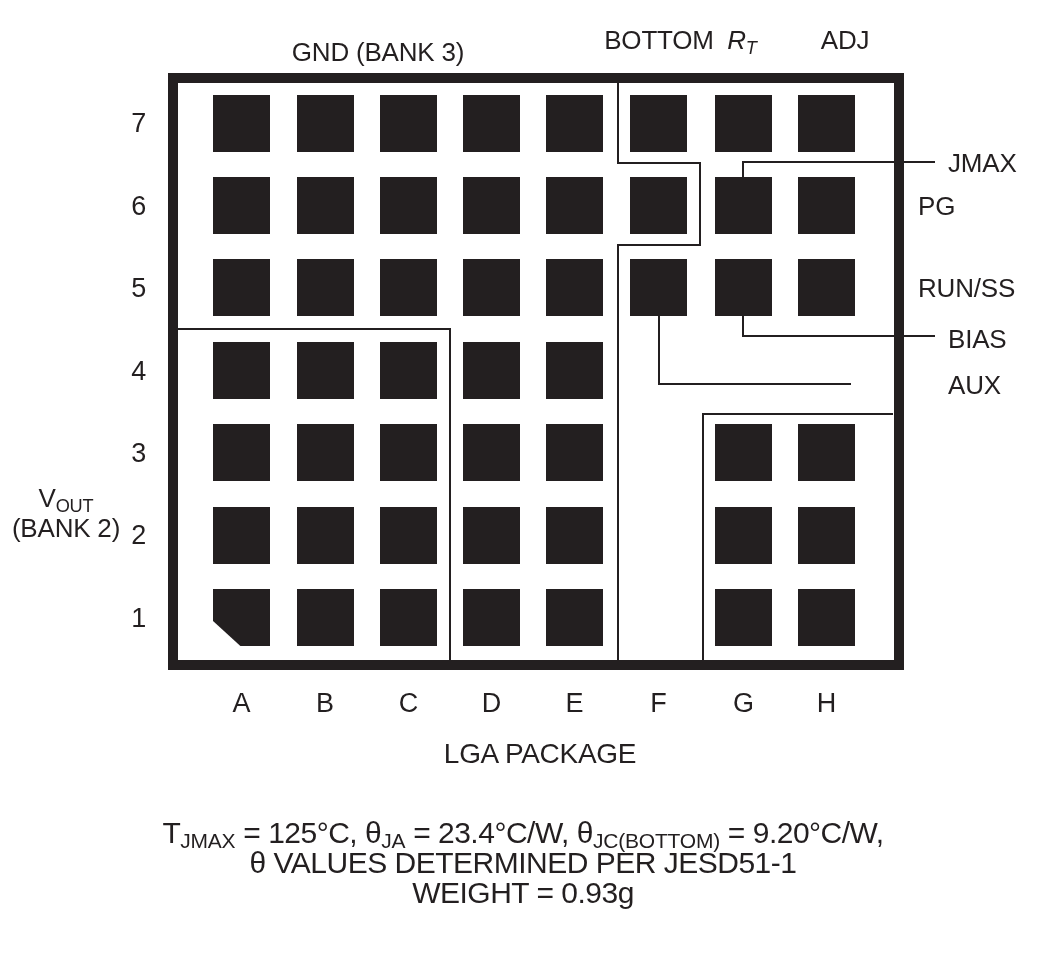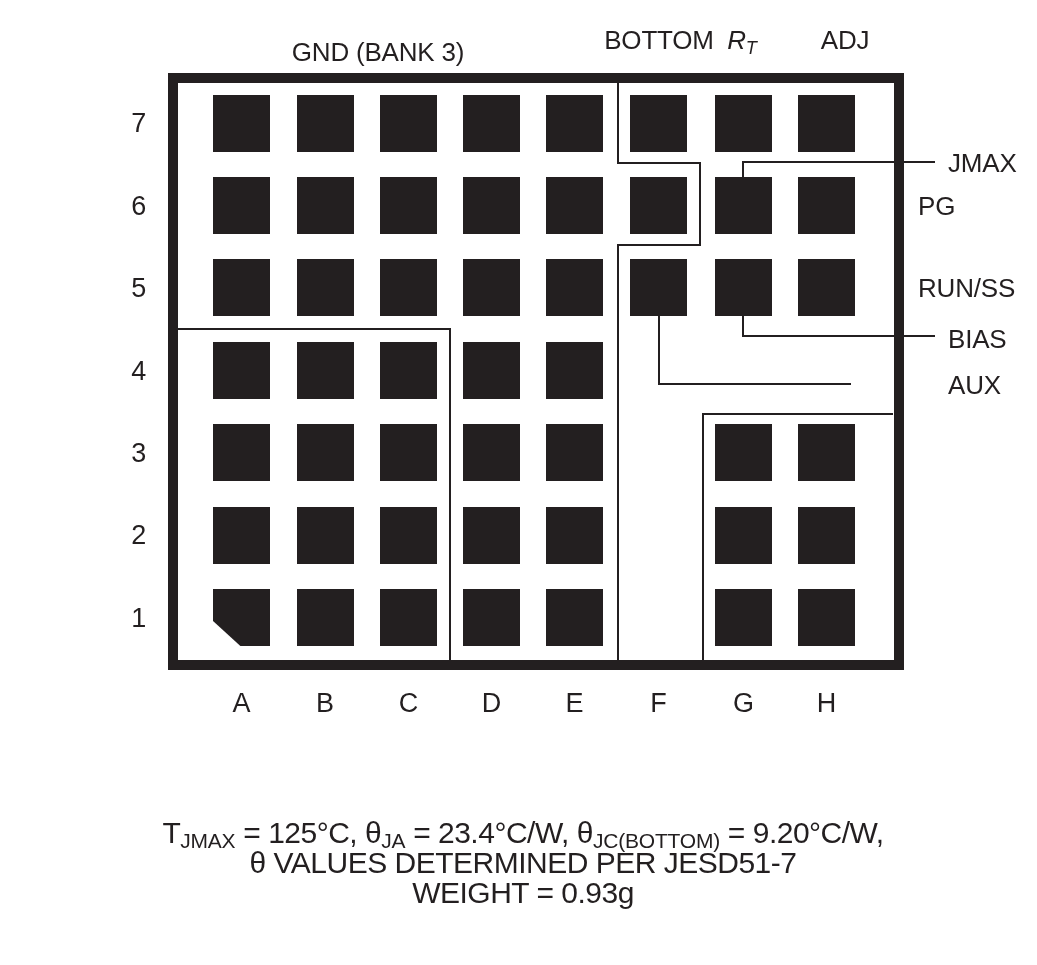--- a/index.html
+++ b/index.html
@@ -133,23 +133,28 @@
       <div class="collbl" style="left: 743.5px;">G</div>
       <div class="collbl" style="left: 826.5px;">H</div>
     </div>
 
   <div class="lbl" style="left:948px;top:149px;">JMAX</div>
   <div class="lbl" style="left:918px;top:192px;">PG</div>
   <div class="lbl" style="left:918px;top:274px;">RUN/SS</div>
   <div class="lbl" style="left:948px;top:325px;">BIAS</div>
   <div class="lbl" style="left:948px;top:371px;">AUX</div>
 
+  <div class="leftblock">
+    <div><span class="tx">V</span><sub class="sb">OUT</sub></div>
+    <div>(BANK 2)</div>
+  </div>
 
   <div class="caption">
+    <div>LGA PACKAGE</div>
   </div>
 
   <div class="thermal">
       <div><span class="tx">T</span><sub class="sb">JMAX</sub><span class="tx"> = 125°C, θ</span><sub class="sb">JA</sub><span class="tx"> = 23.4°C/W, θ</span><sub class="sb">JC(BOTTOM)</sub><span class="tx"> = 9.20°C/W,</span></div>
-      <div><span class="tx">θ VALUES DETERMINED PER JESD51-7</span></div>
+      <div><span class="tx">θ VALUES DETERMINED PER JESD51-1</span></div>
       <div><span class="tx">WEIGHT = 0.93g</span></div>
     </div>
 
 </div>
 
 </body></html>

